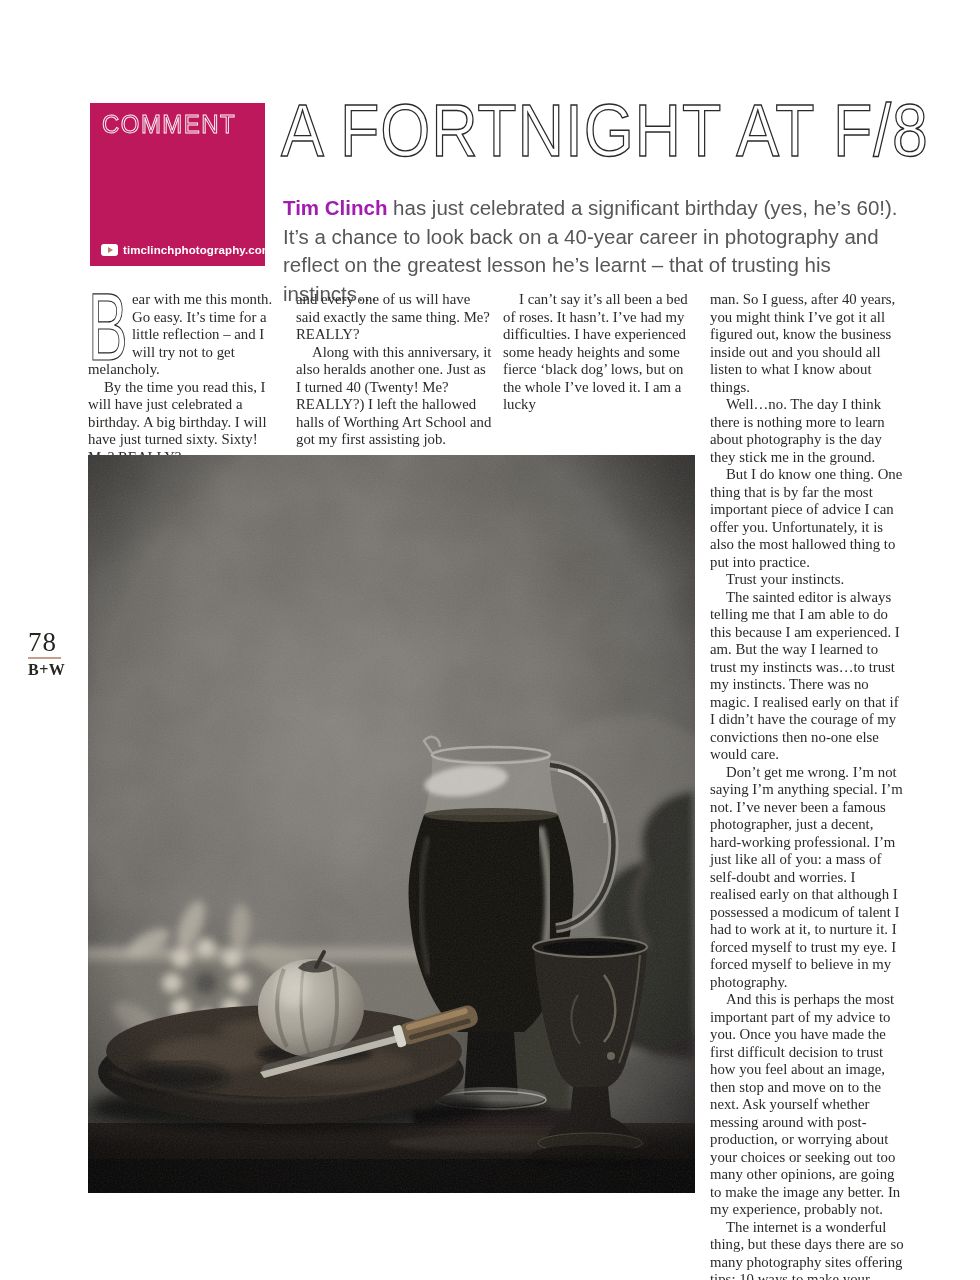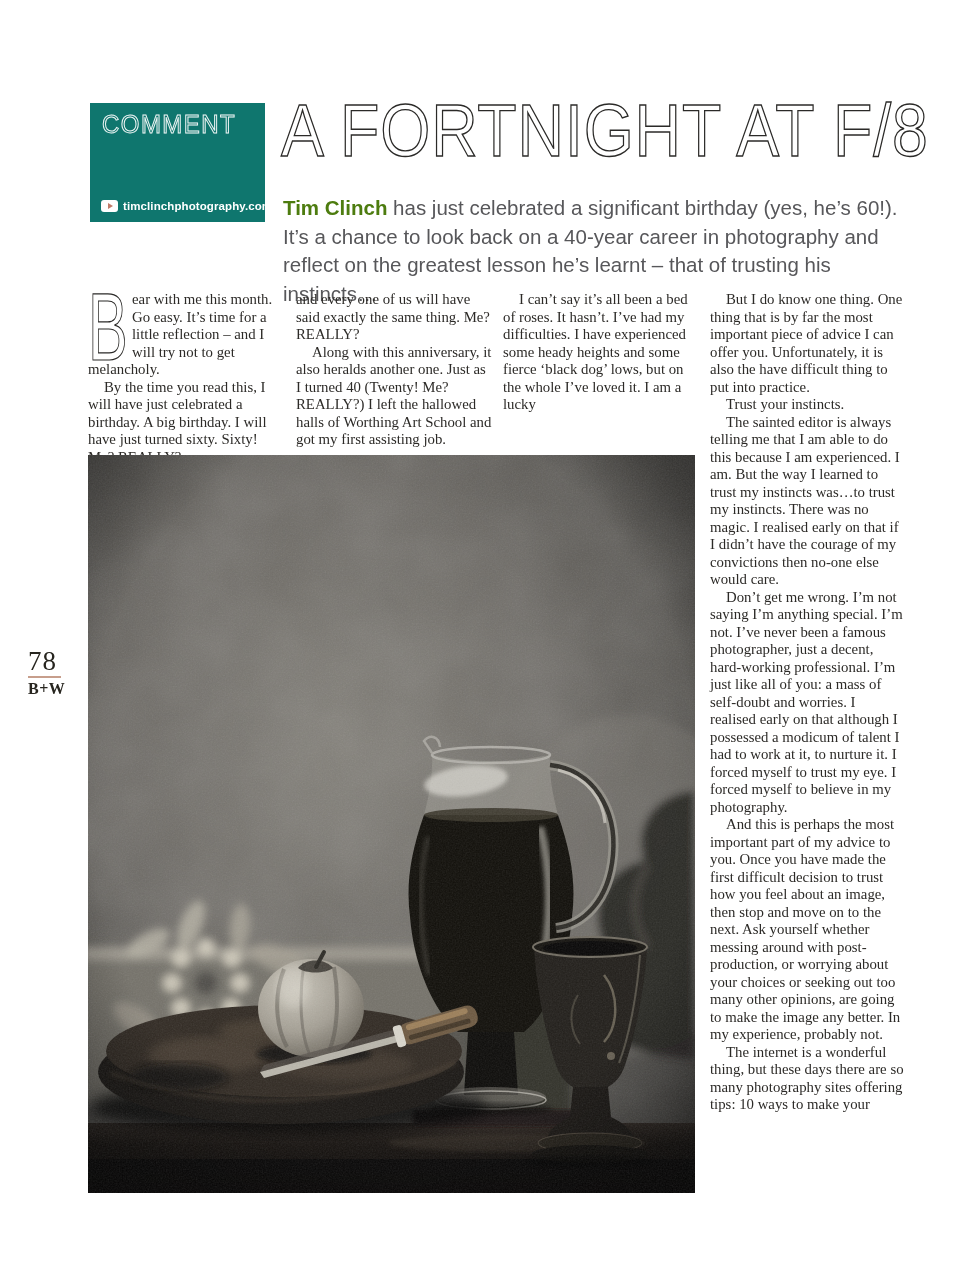--- a/index.html
+++ b/index.html
@@ -2,44 +2,44 @@
 <html><head>
 <meta charset="utf-8">
 <style>
   * { margin:0; padding:0; box-sizing:border-box; }
   html,body { background:#ffffff; }
   body { width:980px; height:1280px; position:relative; font-family:"Liberation Serif", serif; color:#2c2a27; }
 
   .page { position:absolute; inset:0; background:#fff; overflow:hidden; }
 
   
-  .badge { position:absolute; left:28px; top:648px; }
+  .badge { position:absolute; left:28px; top:629px; }
   .badge-number { font-size:27px; line-height:26px; color:#27251f; letter-spacing:1px; }
   .badge-rule { width:33px; height:2px; background:#c79e8c; margin:2px 0 2px; }
   .badge-mag { font-size:16px; font-weight:bold; color:#27251f; letter-spacing:0.5px; }
 
   
-  .accent-box { position:absolute; left:90px; top:103px; width:175px; height:119px; background:#0f766e; }
+  .accent-box { position:absolute; left:90px; top:103px; width:175px; height:163px; background:#be185d; }
   .comment-label { position:absolute; left:12px; top:7px; font-family:"Liberation Sans", sans-serif;
     font-size:25px; letter-spacing:1.5px; color:transparent; -webkit-text-stroke:1px rgba(255,255,255,0.92);
     transform:scaleX(0.96); transform-origin:0 0; white-space:nowrap; }
   .site-row { position:absolute; left:11px; bottom:10px; display:flex; align-items:flex-start; gap:5px; }
   .yt-icon { width:17px; height:12px; background:#ffffff; border-radius:3px; position:relative; flex:0 0 auto; }
   .yt-icon::after { content:""; position:absolute; left:6.5px; top:3px;
     border-left:5px solid #c17b69; border-top:3px solid transparent; border-bottom:3px solid transparent; }
   .site-label { font-family:"Liberation Sans", sans-serif; font-weight:bold; font-size:11.5px; color:#ffffff; letter-spacing:0.1px; }
 
   
   .title { position:absolute; left:281px; top:88px; font-family:"Liberation Sans", sans-serif;
     font-size:74px; font-weight:400; letter-spacing:1px; white-space:nowrap;
     color:transparent; -webkit-text-stroke:1.4px #2b2a28;
     transform:scaleX(0.87); transform-origin:0 0; }
   .intro { position:absolute; left:283px; top:194px; width:645px; font-family:"Liberation Sans", sans-serif;
     font-size:20.5px; line-height:28.5px; color:#57575a; }
-  .intro b { color:#4d7c0f; font-weight:bold; }
+  .intro b { color:#a21caf; font-weight:bold; }
 
   @supports not (-webkit-text-stroke: 1px #000) {
     .title { color:#2b2a28; }
     .comment-label { color:rgba(255,255,255,0.92); }
     .dropcap { color:#2b2a28; }
   }
 
   
   .col { position:absolute; top:291px; width:196px; font-size:14.8px; line-height:17.5px; color:#2c2a27; }
   .col p { text-indent:16px; }
@@ -85,21 +85,23 @@
   <div class="col col2">
     <p class="noindent">and every one of us will have said exactly the same thing. Me? REALLY?</p>
     <p>Along with this anniversary, it also heralds another one. Just as I turned 40 (Twenty! Me? REALLY?) I left the hallowed halls of Worthing Art School and got my first assisting job.</p>
   </div>
 
   <div class="col col3">
     <p>I can’t say it’s all been a bed of roses. It hasn’t. I’ve had my difficulties. I have experienced some heady heights and some fierce ‘black dog’ lows, but on the whole I’ve loved it. I am a lucky</p>
   </div>
 
   <div class="col col4">
-    <p>But I do know one thing. One thing that is by far the most important piece of advice I can offer you. Unfortunately, it is also the have difficult thing to put into practice.</p>
+    <p class="noindent">man. So I guess, after 40 years, you might think I’ve got it all figured out, know the business inside out and you should all listen to what I know about things.</p>
+    <p>Well…no. The day I think there is nothing more to learn about photography is the day they stick me in the ground.</p>
+    <p>But I do know one thing. One thing that is by far the most important piece of advice I can offer you. Unfortunately, it is also the most hallowed thing to put into practice.</p>
     <p>Trust your instincts.</p>
     <p>The sainted editor is always telling me that I am able to do this because I am experienced. I am. But the way I learned to trust my instincts was…to trust my instincts. There was no magic. I realised early on that if I didn’t have the courage of my convictions then no-one else would care.</p>
     <p>Don’t get me wrong. I’m not saying I’m anything special. I’m not. I’ve never been a famous photographer, just a decent, hard-working professional. I’m just like all of you: a mass of self-doubt and worries. I realised early on that although I possessed a modicum of talent I had to work at it, to nurture it. I forced myself to trust my eye. I forced myself to believe in my photography.</p>
     <p>And this is perhaps the most important part of my advice to you. Once you have made the first difficult decision to trust how you feel about an image, then stop and move on to the next. Ask yourself whether messing around with post-production, or worrying about your choices or seeking out too many other opinions, are going to make the image any better. In my experience, probably not.</p>
     <p>The internet is a wonderful thing, but these days there are so many photography sites offering tips: 10 ways to make your</p>
   </div>
 
   <svg class="photo" viewBox="0 0 607 738" role="img">
     <defs>
       <radialGradient id="wall" cx="42%" cy="40%" r="80%">

